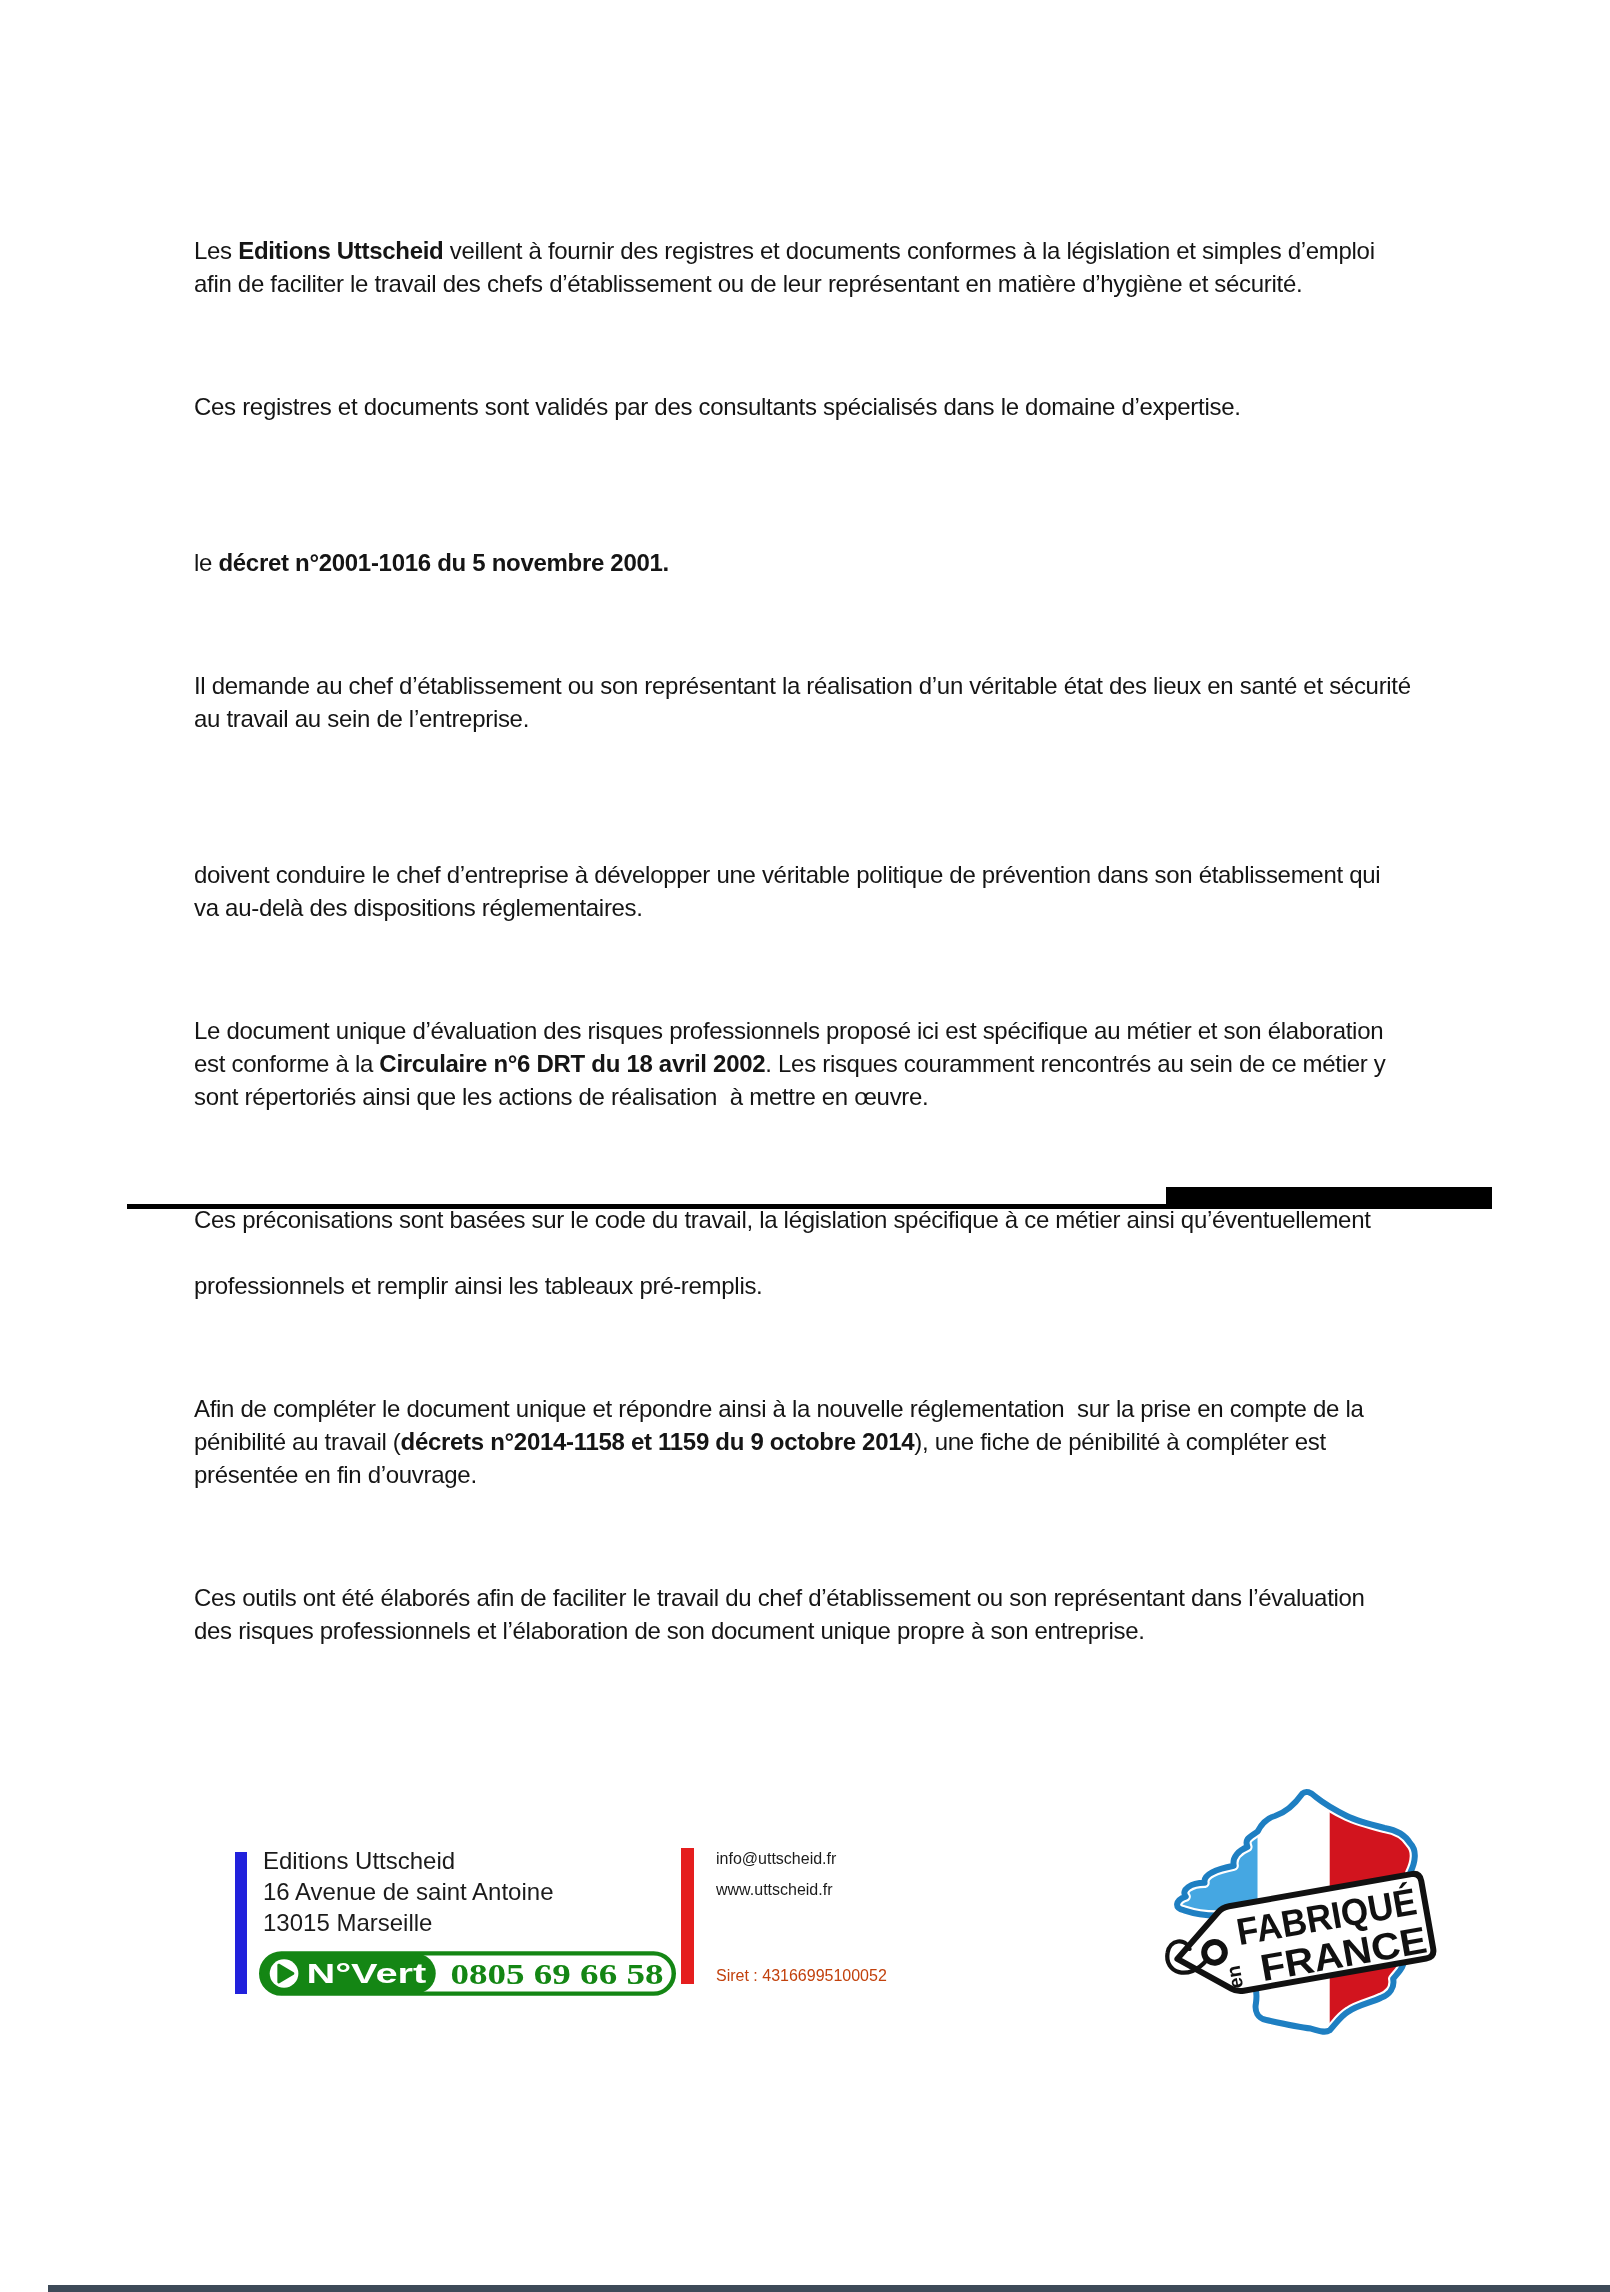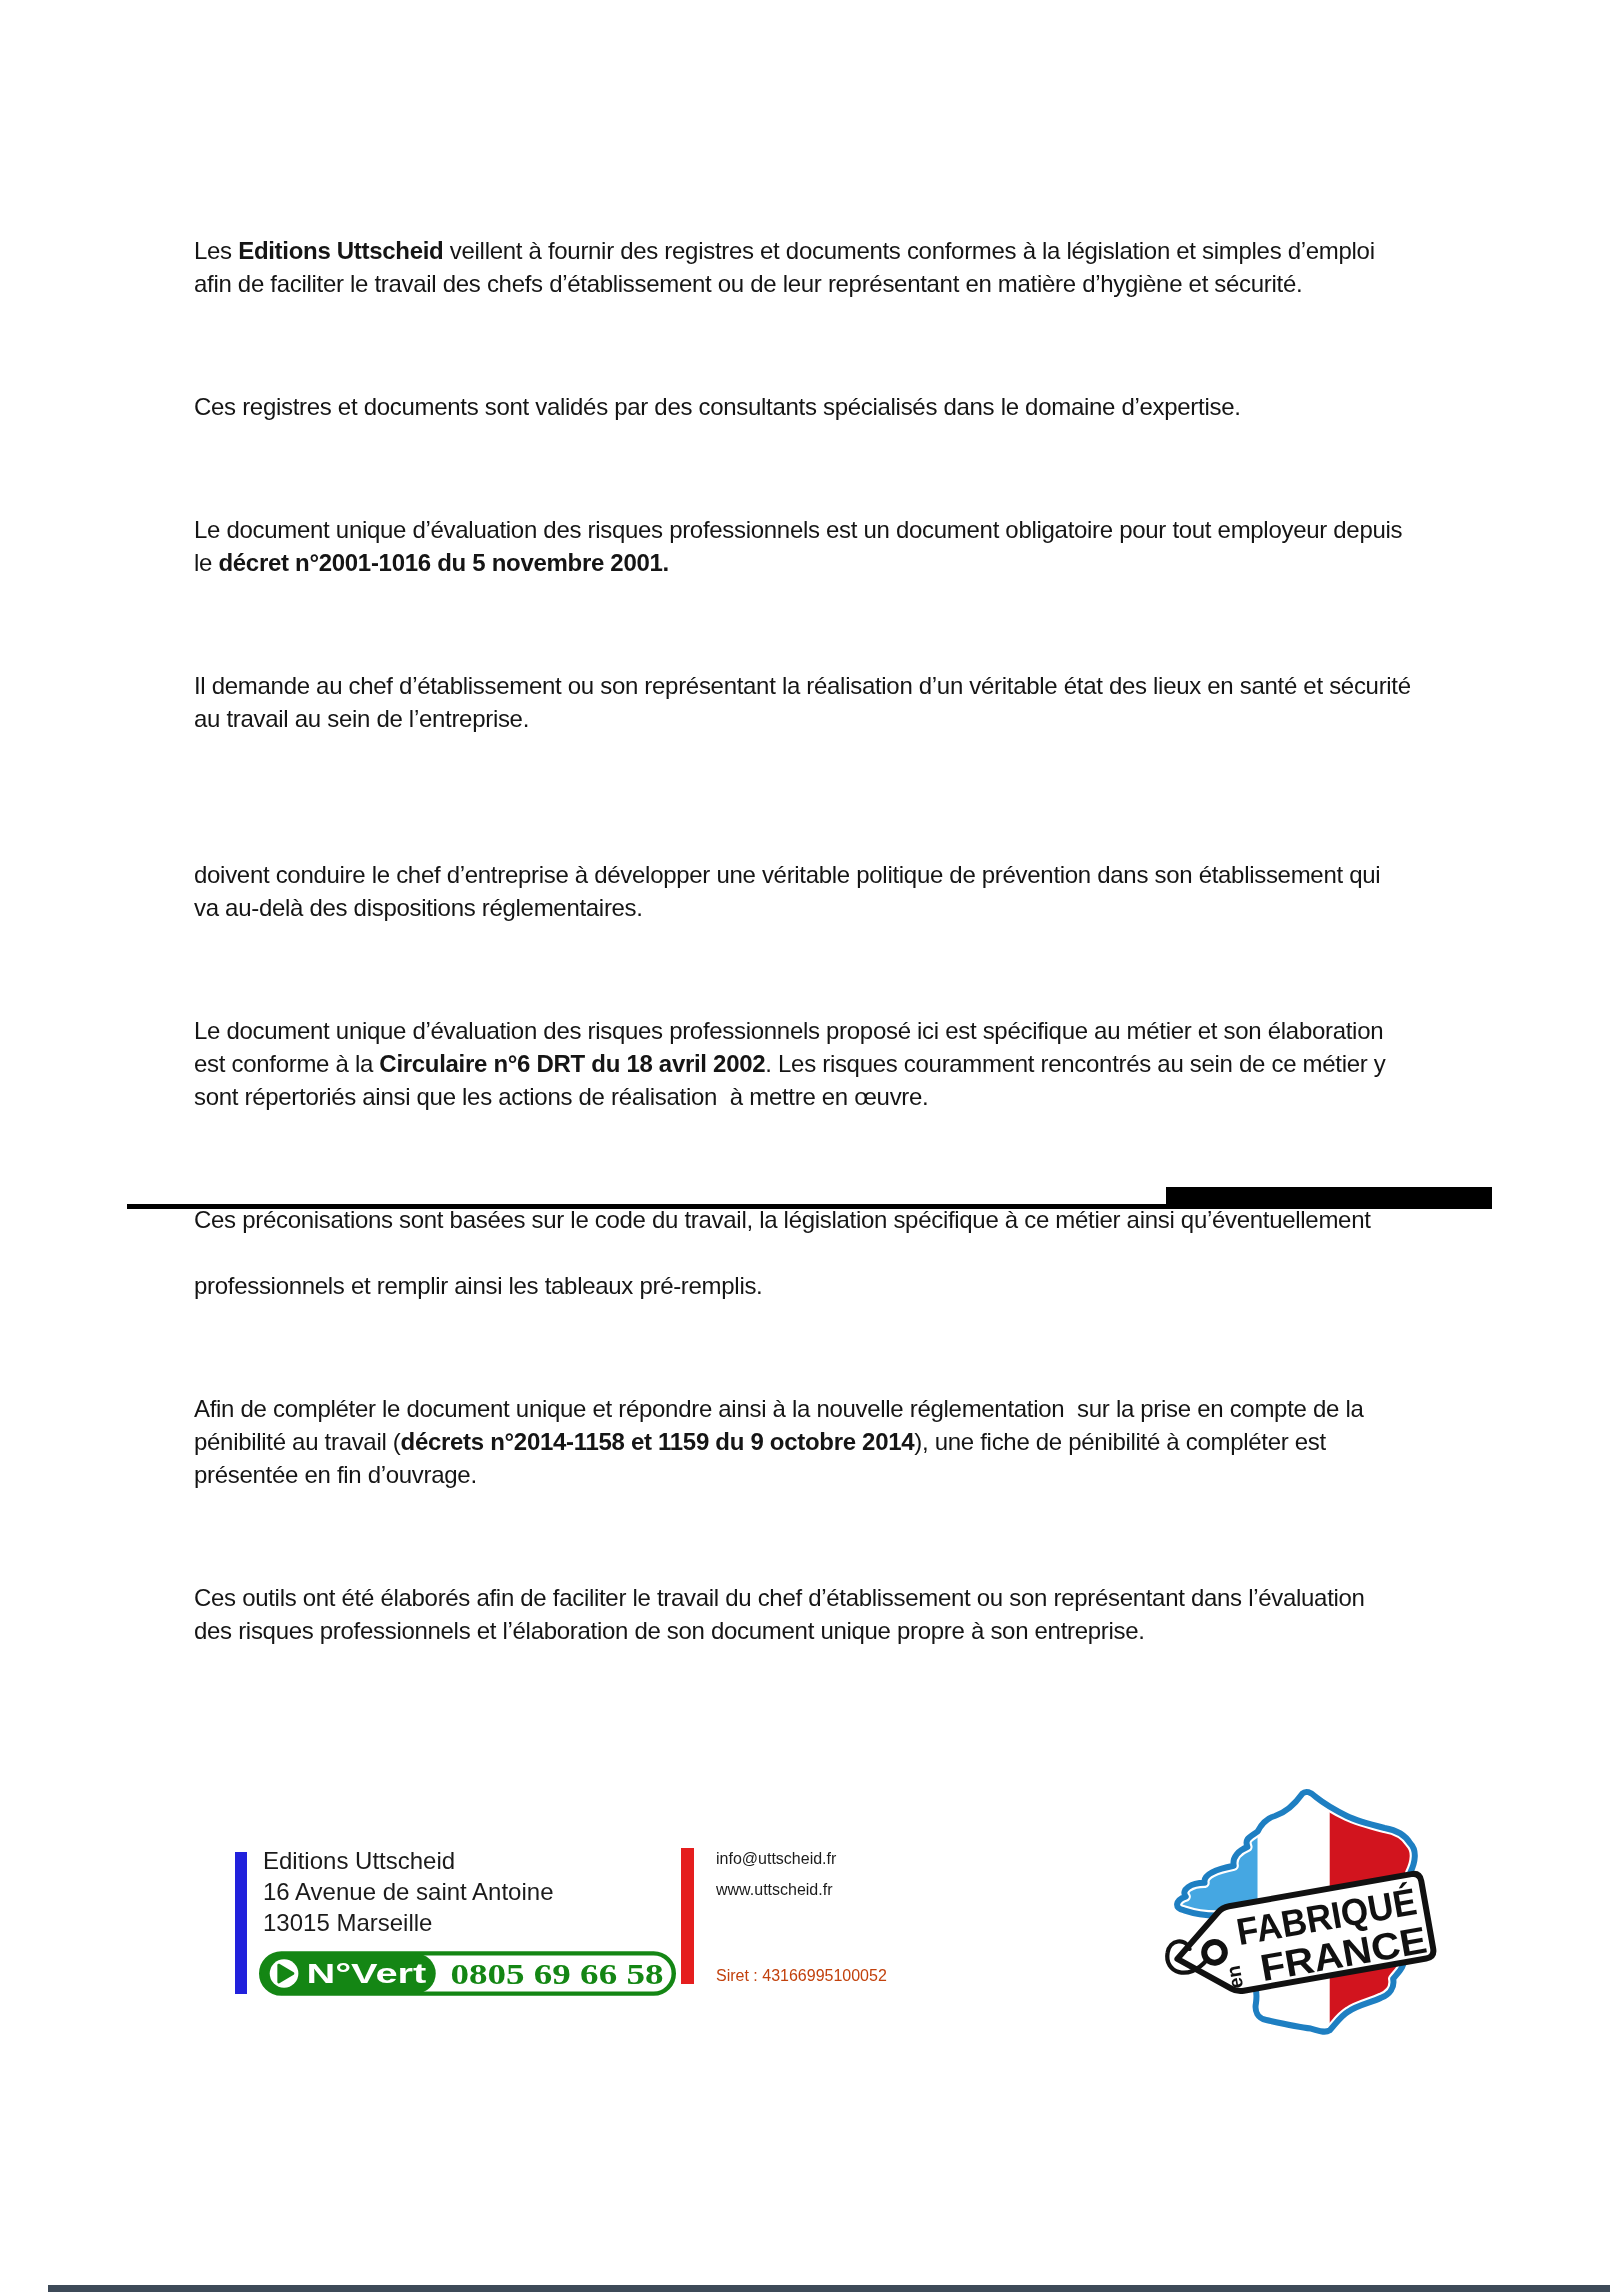--- a/index.html
+++ b/index.html
@@ -25,21 +25,21 @@
   .bottom-bar{position:absolute;left:0;top:2285px;width:1610px;height:8px;background:#3d4a58;}
 </style>
 </head>
 <body>
 
 <div class="page">
 
   <div class="doc-text">
     <p><span>Les </span><strong>Editions Uttscheid</strong><span> veillent à fournir des registres et documents conformes à la législation et simples d’emploi</span><br><span>afin de faciliter le travail des chefs d’établissement ou de leur représentant en matière d’hygiène et sécurité.</span></p>
     <p><span>Ces registres et documents sont validés par des consultants spécialisés dans le domaine d’expertise.</span></p>
-    <p><span>Le document unique d’évaluation des risques professionnels est un document obligatoire pour tout employeur depuis</span><br><span>le </span><strong>décret n°2001-1016 du 5 novembre 2001.</strong></p>
+    <p><br><span>le </span><strong>décret n°2001-1016 du 5 novembre 2001.</strong></p>
     <p><span>Il demande au chef d’établissement ou son représentant la réalisation d’un véritable état des lieux en santé et sécurité</span><br><span>au travail au sein de l’entreprise.</span></p>
     <p><br><span>doivent conduire le chef d’entreprise à développer une véritable politique de prévention dans son établissement qui</span><br><span>va au-delà des dispositions réglementaires.</span></p>
     <p><span>Le document unique d’évaluation des risques professionnels proposé ici est spécifique au métier et son élaboration</span><br><span>est conforme à la </span><strong>Circulaire n°6 DRT du 18 avril 2002</strong><span>. Les risques couramment rencontrés au sein de ce métier y</span><br><span>sont répertoriés ainsi que les actions de réalisation  à mettre en œuvre.</span></p>
     <p><span>Ces préconisations sont basées sur le code du travail, la législation spécifique à ce métier ainsi qu’éventuellement</span><br><br><span>professionnels et remplir ainsi les tableaux pré-remplis.</span></p>
     <p><span>Afin de compléter le document unique et répondre ainsi à la nouvelle réglementation  sur la prise en compte de la</span><br><span>pénibilité au travail (</span><strong>décrets n°2014-1158 et 1159 du 9 octobre 2014</strong><span>), une fiche de pénibilité à compléter est</span><br><span>présentée en fin d’ouvrage.</span></p>
     <p><span>Ces outils ont été élaborés afin de faciliter le travail du chef d’établissement ou son représentant dans l’évaluation</span><br><span>des risques professionnels et l’élaboration de son document unique propre à son entreprise.</span></p>
   </div>
 
   <div class="divider-line"></div>
   <div class="divider-block"></div>

